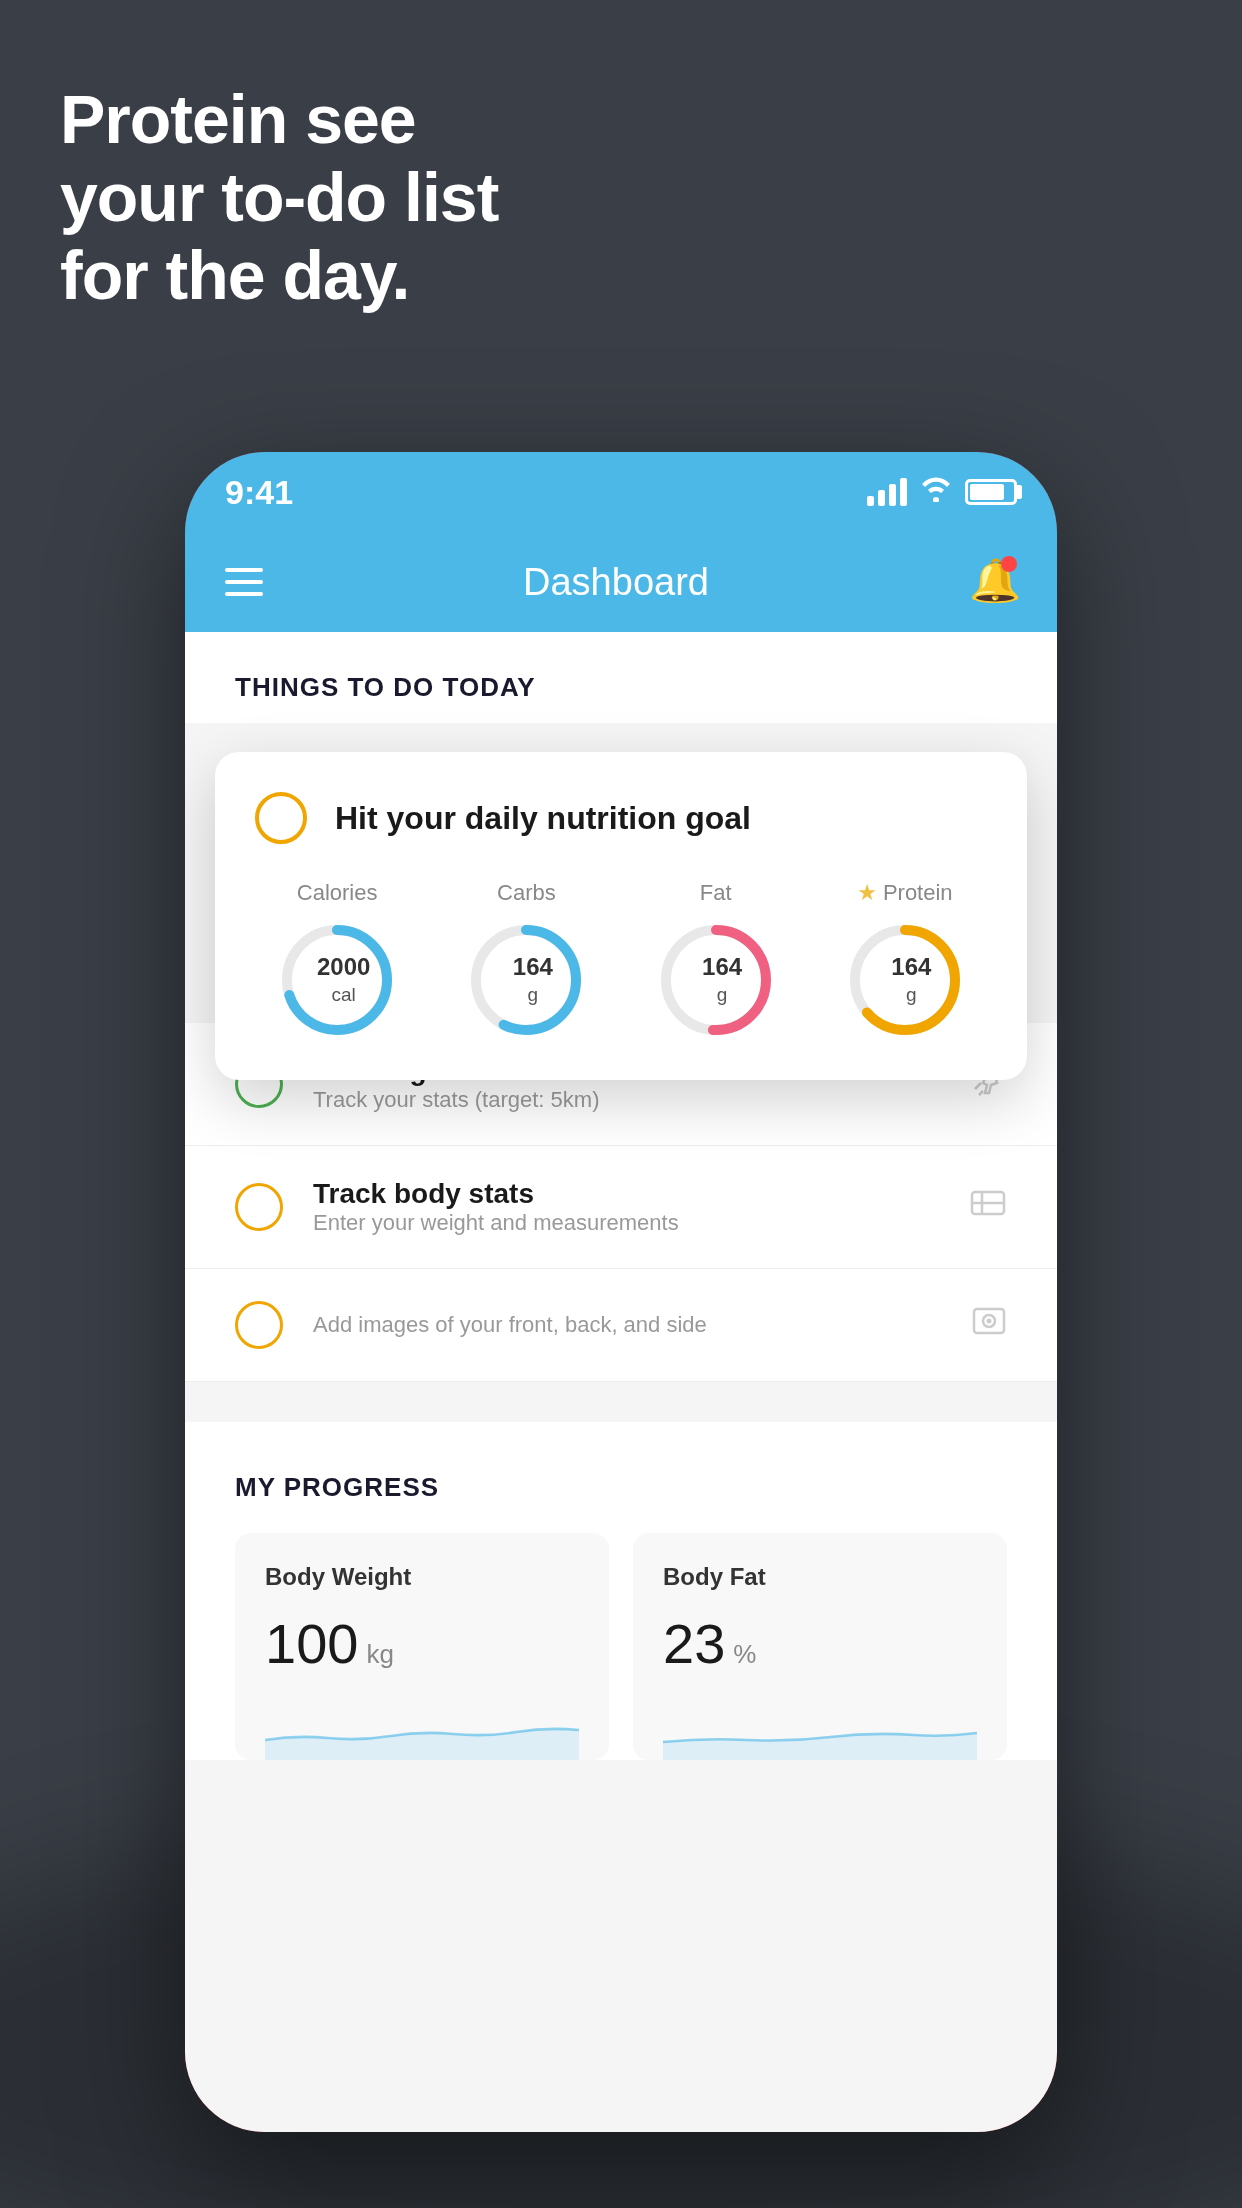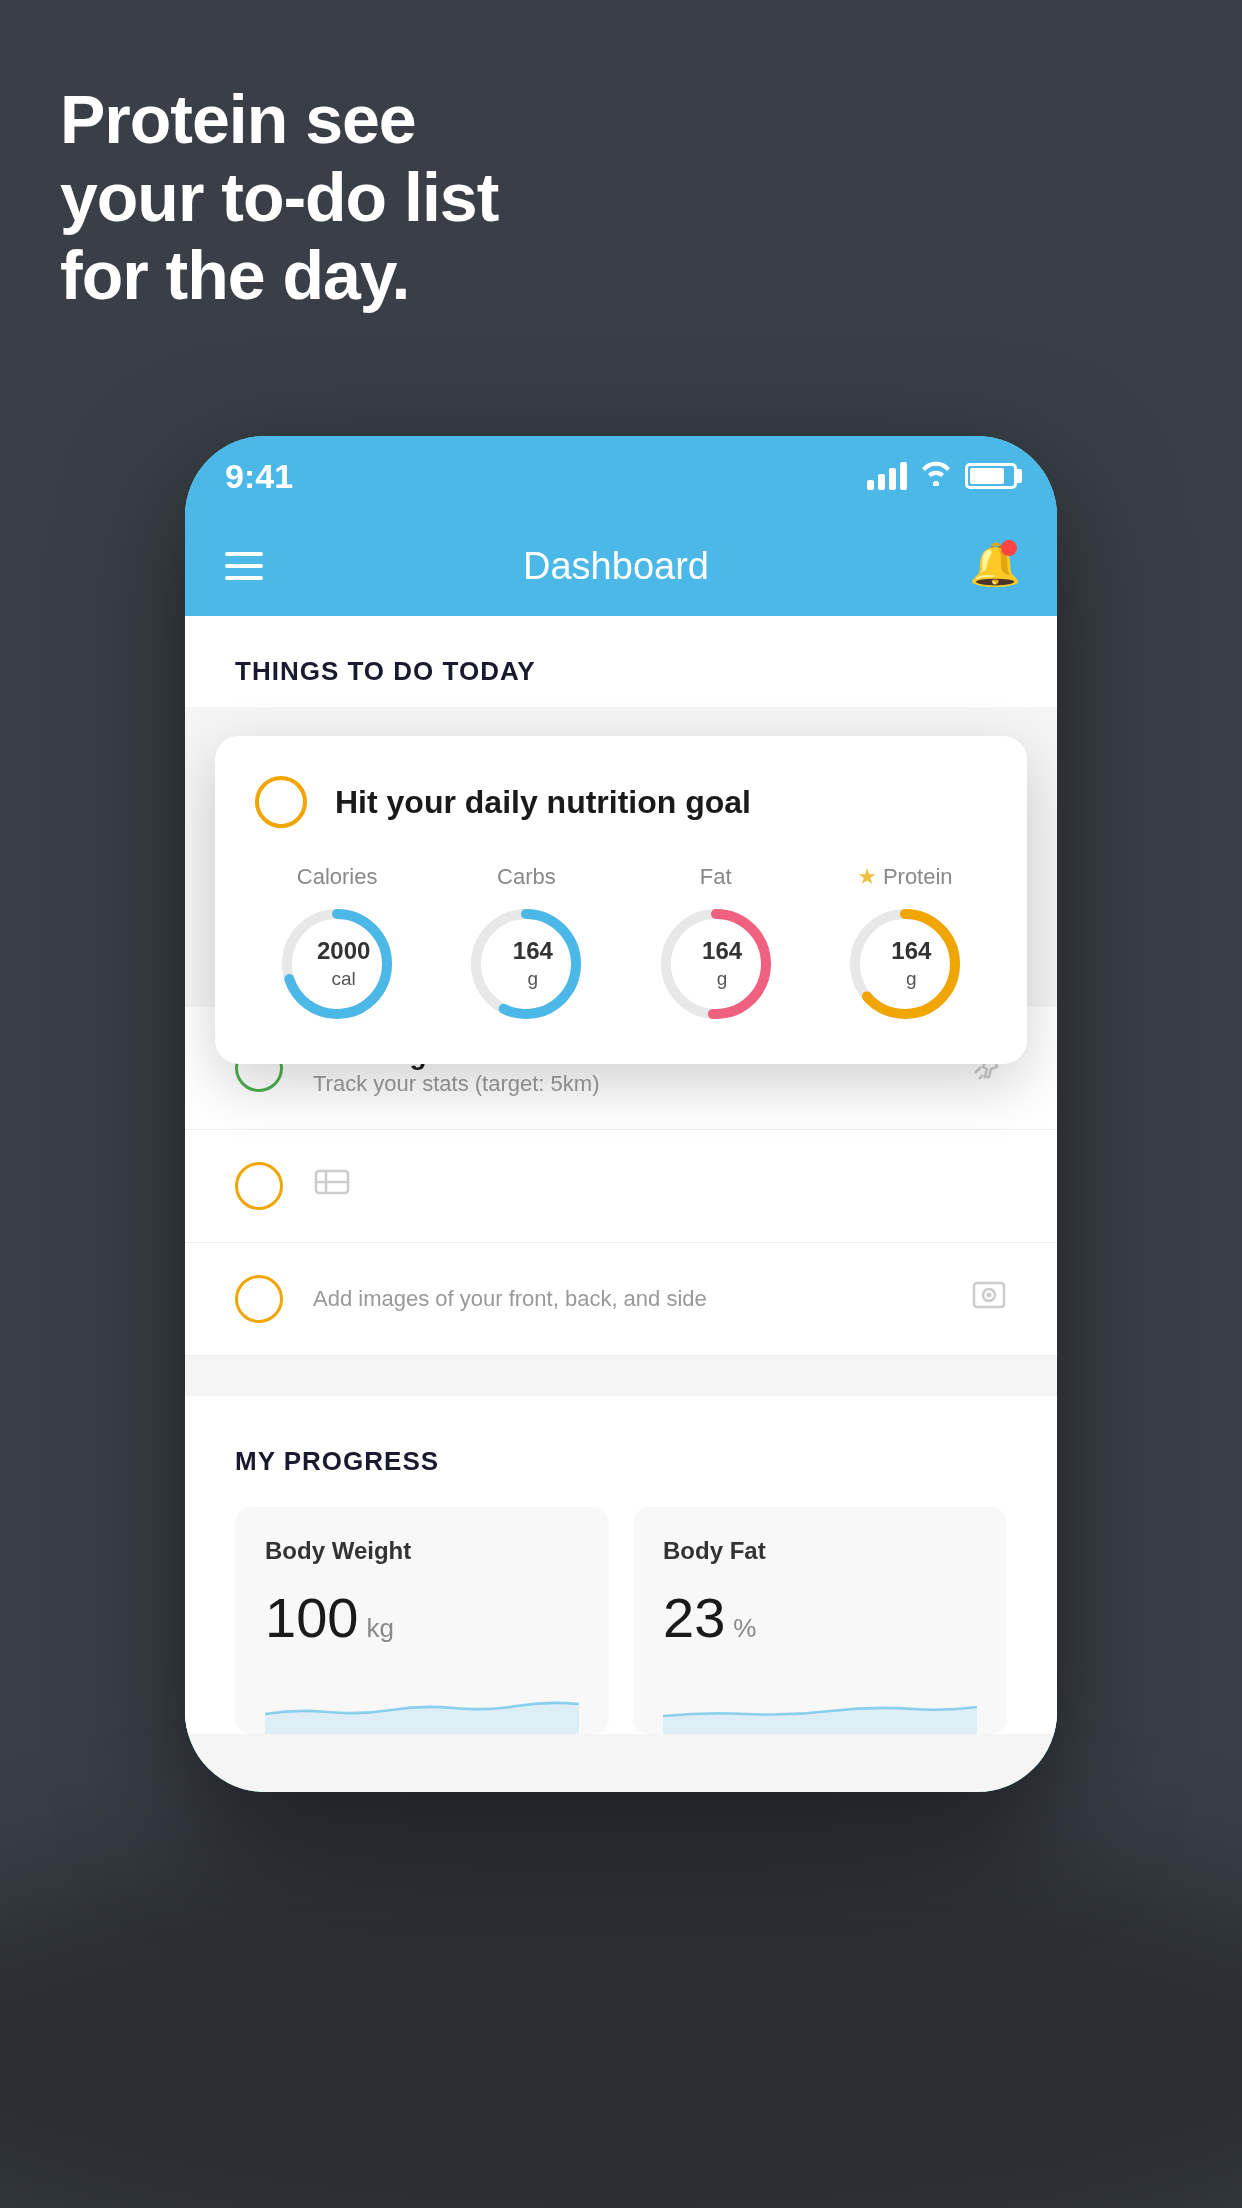--- a/index.html
+++ b/index.html
@@ -21,25 +21,25 @@
       color: #ffffff;
       font-size: 68px;
       font-weight: 800;
       line-height: 1.15;
       letter-spacing: -1px;
     }
 
     
     .phone-frame {
       position: absolute;
-      top: 436px;
+      top: 452px;
       left: 185px;
       width: 872px;
-      height: 1356px;
-      background: #5eead4;
+      height: 1680px;
+      background: #b91c1c;
       border-radius: 80px;
       overflow: hidden;
       box-shadow: 0 40px 120px rgba(0,0,0,0.5);
     }
 
     
     .status-bar {
       background: #4bb8e8;
       height: 80px;
       display: flex;
@@ -532,20 +532,24 @@
           <svg width="40" height="34" viewBox="0 0 40 34" fill="none" stroke="#cccccc" stroke-width="2.5">
             <path d="M28 4c2 0 3.5 1.5 3.5 3.5S30 11 28 11s-3.5-1.5-3.5-3.5S26 4 28 4z"></path>
             <path d="M20 12l4 3 4-3 2 8-6 2-2 8H18l2-8-4-2 2-5"></path>
             <path d="M14 20l-6 6M16 28l-4 4"></path>
           </svg>
         </span>
       </div>
 
       <div class="todo-item">
         <div class="todo-circle yellow"></div>
+        <div class="todo-text-wrap">
+          <div class="todo-title">Track body stats</div>
+          <div class="todo-subtitle">Enter your weight and measurements</div>
+        </div>
         <span class="todo-icon-right">
           <svg width="38" height="34" viewBox="0 0 38 34" fill="none" stroke="#cccccc" stroke-width="2.5">
             <rect x="3" y="6" width="32" height="22" rx="3"></rect>
             <line x1="13" y1="6" x2="13" y2="28"></line>
             <line x1="3" y1="17" x2="35" y2="17"></line>
           </svg>
         </span>
       </div>
 
       <div class="todo-item">

